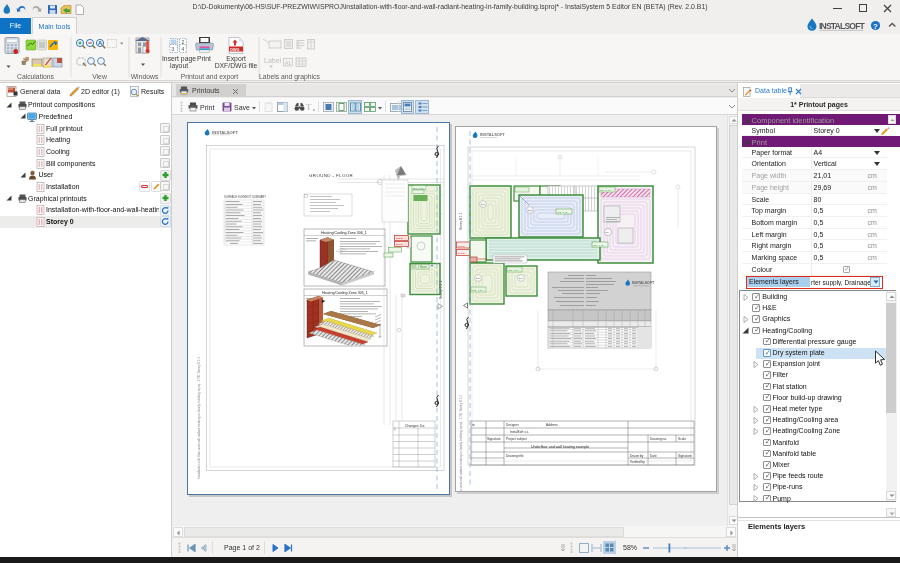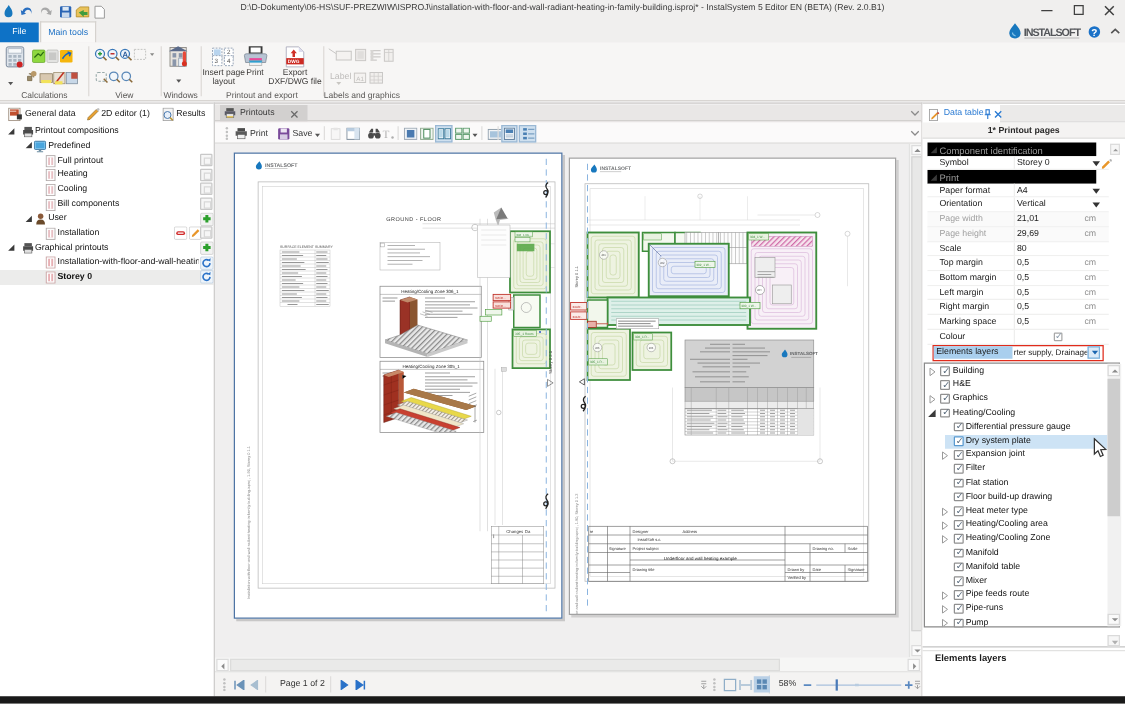--- a/index.html
+++ b/index.html
@@ -12,21 +12,21 @@
 .trow{position:absolute;left:0;width:171px;height:11.7px;}
 .trow .tx{position:absolute;top:1.5px;font-size:7px;color:#111;white-space:nowrap;}
 .tbtn{position:absolute;width:10px;height:10px;border:1px solid #c8c8c8;background:#f6f6f6;border-radius:1px;}
 .tbtn:after{content:"";position:absolute;left:2px;top:2px;width:4px;height:4px;border:1px solid #d8d8d8;}
 
 .prow{position:absolute;left:3.6px;width:145px;background:#fff;border-bottom:1px solid #f0f0ef;}
 .prow .lab{position:absolute;left:10px;top:2px;font-size:7px;white-space:nowrap;color:#1a1a1a;}
 .prow .val{position:absolute;left:72px;top:2px;font-size:7px;white-space:nowrap;color:#1a1a1a;}
 .prow .unit{position:absolute;left:126px;top:2px;font-size:7px;color:#8f8f8f;}
 .prow .dda{position:absolute;left:132px;top:4px;width:0;height:0;border-left:3px solid transparent;border-right:3px solid transparent;border-top:4px solid #333;}
-.phead{position:absolute;left:3.6px;width:135px;background:#000000;color:#9b9b9b;font-size:7.5px;}
+.phead{position:absolute;left:3.6px;width:159px;background:#701a75;color:#9b9b9b;font-size:7.5px;}
 .pexp{position:absolute;left:2px;top:3px;width:6px;height:6px;}
 
 .ddrow{position:absolute;left:2px;width:145px;height:11.2px;}
 .ddrow .tx{position:absolute;top:1.5px;font-size:7px;color:#111;white-space:nowrap;}
 .cb{position:absolute;top:1.5px;width:7.5px;height:7.5px;border:1px solid #909090;background:#fff;border-radius:1px;}
 .cb i{position:absolute;left:0.5px;top:-2.5px;font-style:normal;font-size:7.5px;color:#56687a;}
 svg{display:block;}
 </style></head>
 <body>
 <div id="app">

